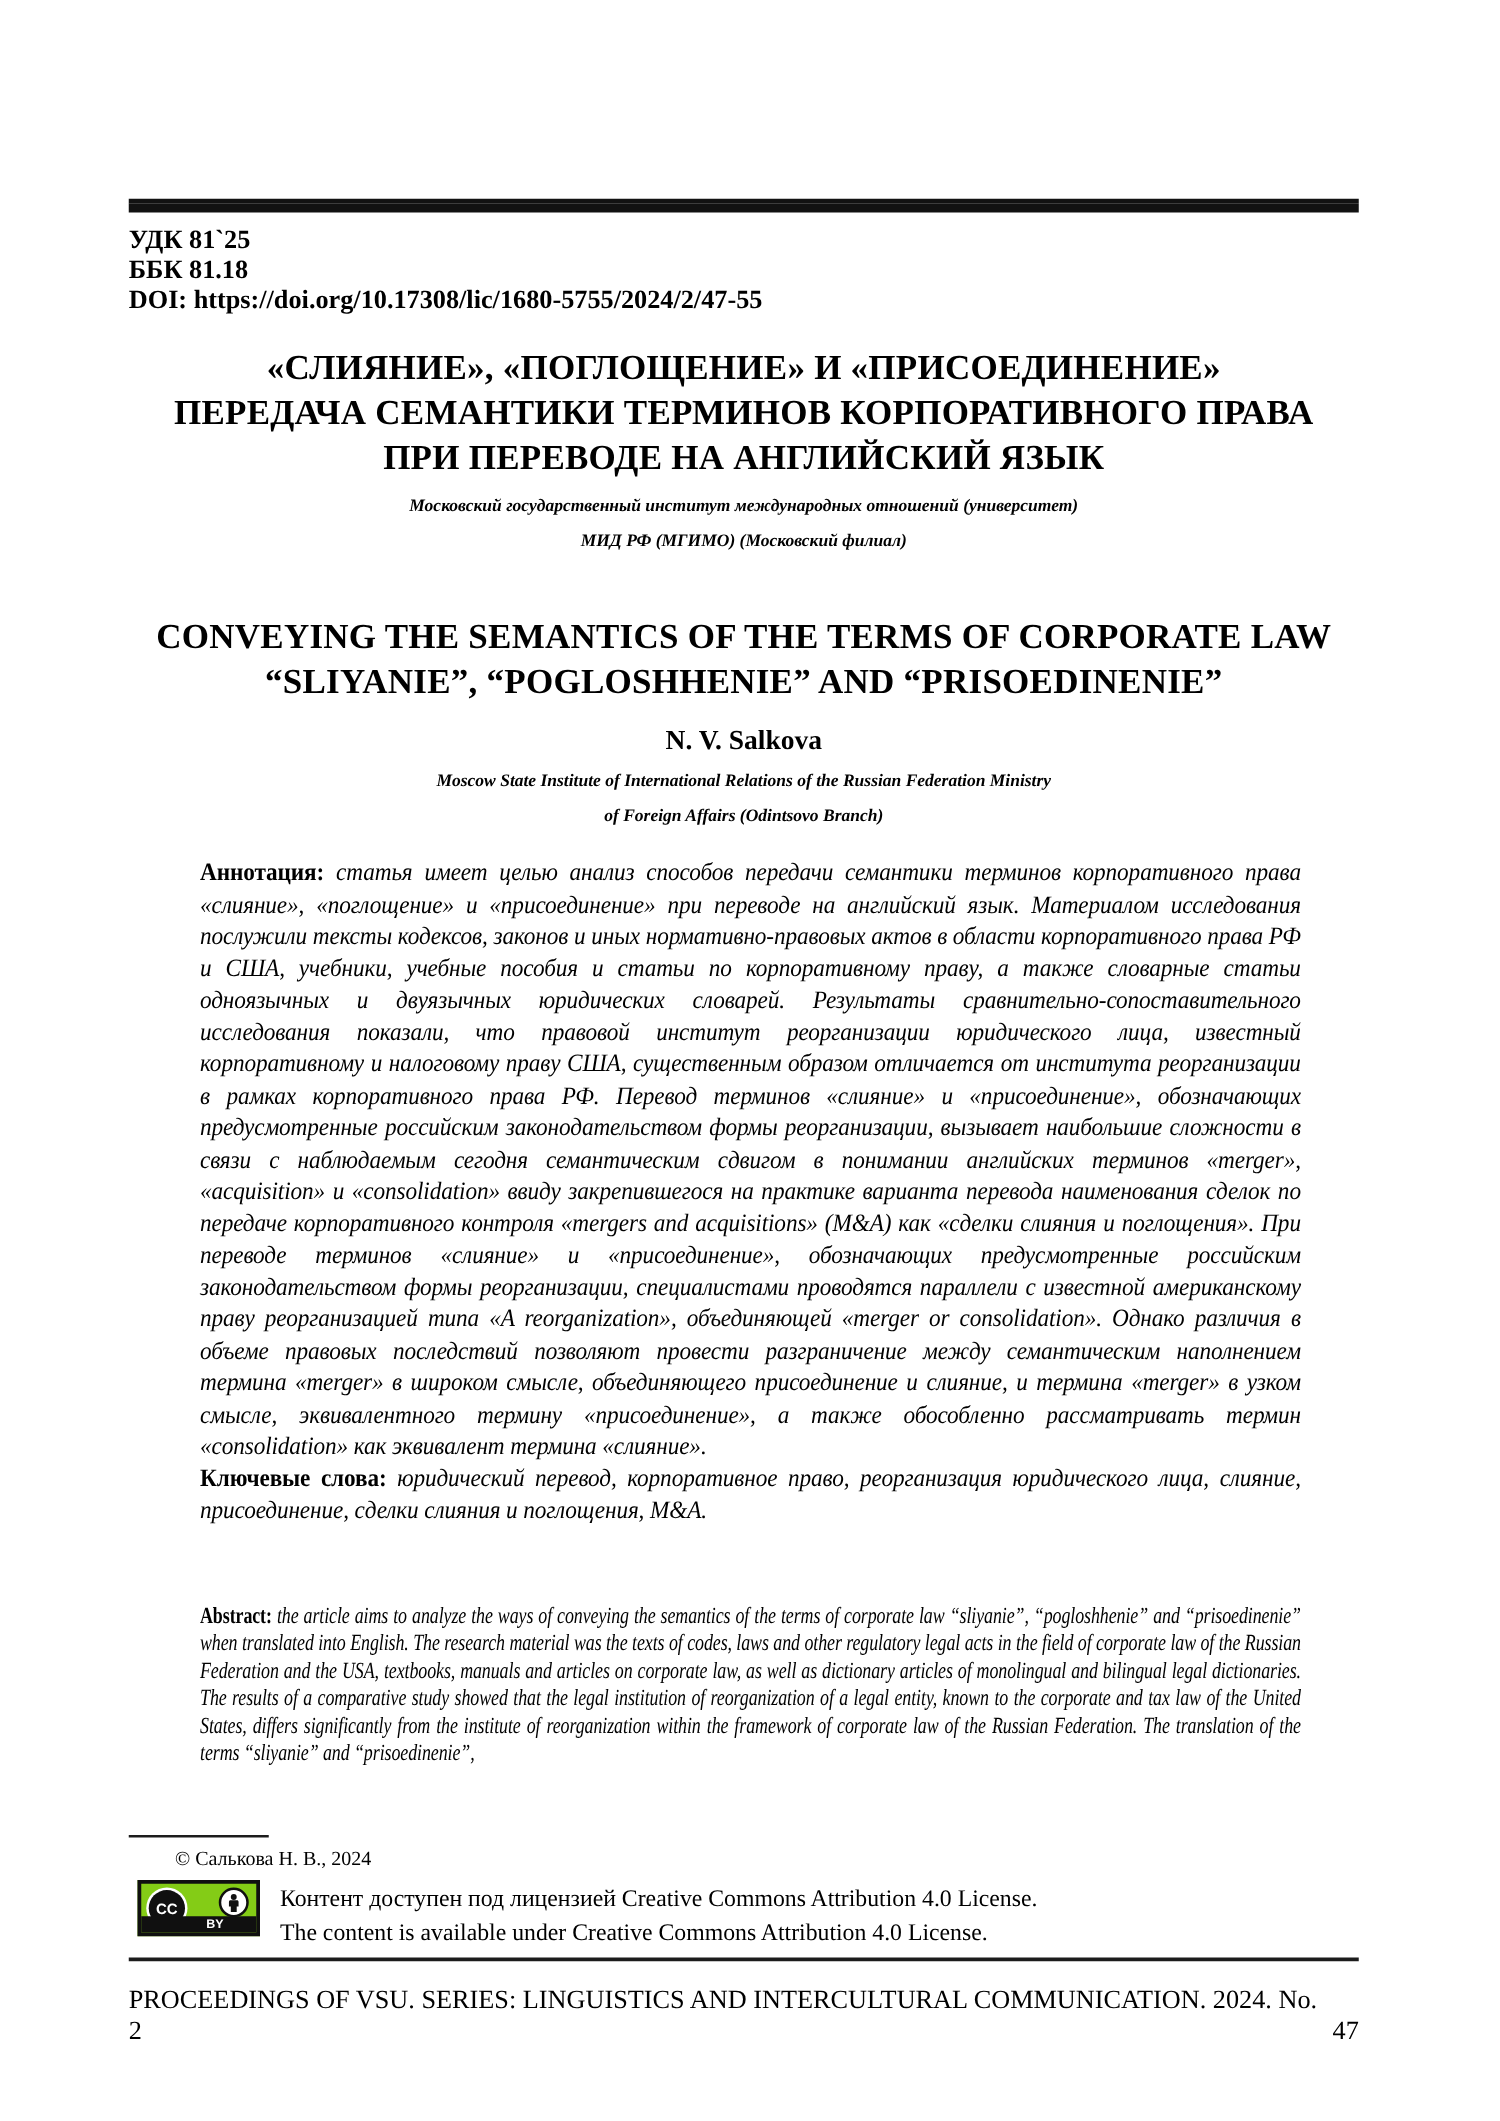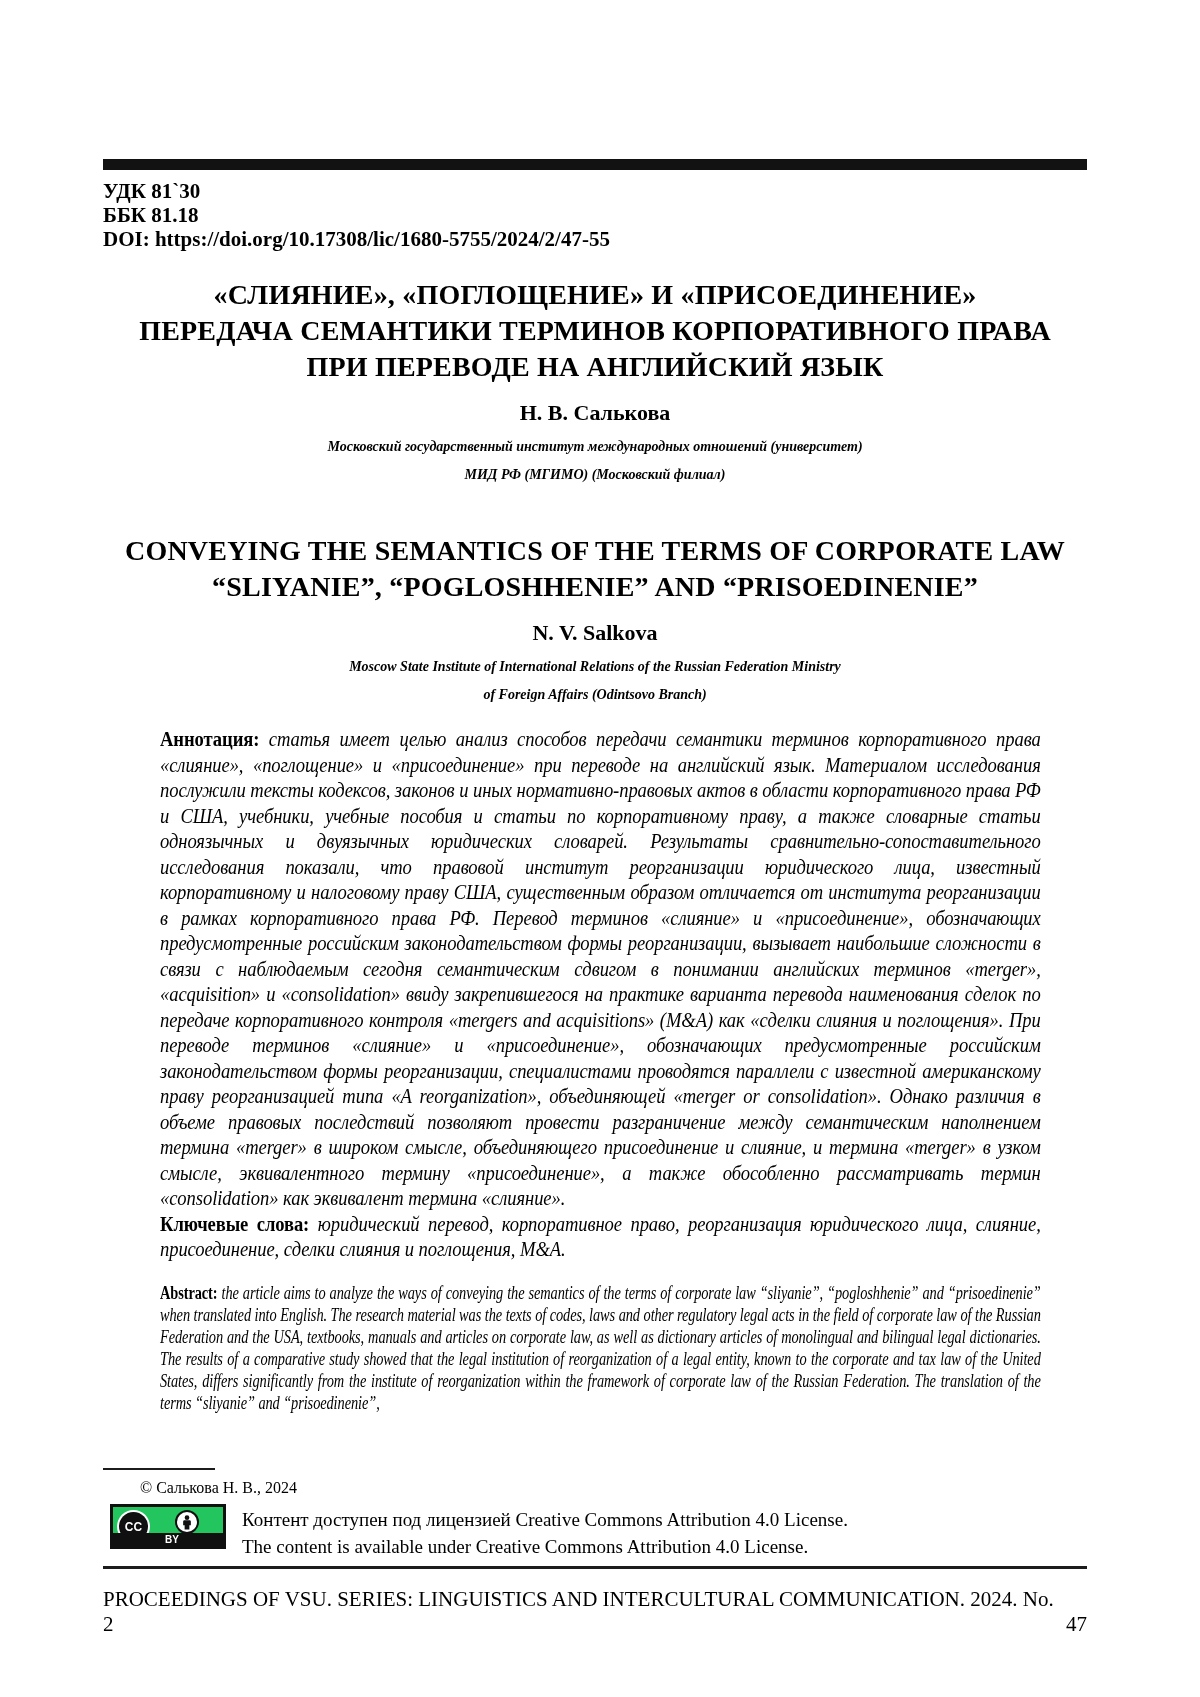--- a/index.html
+++ b/index.html
@@ -45,22 +45,22 @@
   .abstract-block { position:absolute; left:160px; top:1282px; width:881px; }
   .condense-en { width:1135px; transform:scaleX(0.776); transform-origin:left top; }
   .abstract-para { font-size:18.5px; line-height:22px; }
 
   .footnote-rule { position:absolute; left:103px; top:1468px; width:112px; border-top:2px solid #1c1c1c; }
   .copyright { position:absolute; left:140px; top:1479px; font-size:16px; }
 
   .license-row { position:absolute; left:110px; top:1504px; display:flex; align-items:flex-start; gap:16px; }
   .cc-badge {
     position:relative;
-    width:116px; height:45px;
-    background:#22c55e;
+    width:98px; height:45px;
+    background:#84cc16;
     border:3px solid #101010;
     flex:0 0 auto;
     padding-left:45px;
   }
   .cc-badge-strip {
     position:absolute; left:0; right:0; bottom:0; height:13px;
     background:#101010;
     color:#fff;
     font-family:"Liberation Sans","DejaVu Sans",sans-serif;
     font-size:10px; font-weight:bold; line-height:13px;
@@ -93,32 +93,31 @@
 </style>
 </head>
 <body>
 
 <div class="page">
   <div class="content">
 
     <div class="double-rule"></div>
 
     <div class="meta">
-      <div>УДК 81`30</div>
+      <div>УДК 81`25</div>
       <div>ББК 81.18</div>
       <div>DOI: https://doi.org/10.17308/lic/1680-5755/2024/2/47-55</div>
     </div>
 
     <div class="title ru-title">
       <span class="tline">«СЛИЯНИЕ», «ПОГЛОЩЕНИЕ» И «ПРИСОЕДИНЕНИЕ»</span>
       <span class="tline">ПЕРЕДАЧА СЕМАНТИКИ ТЕРМИНОВ КОРПОРАТИВНОГО ПРАВА</span>
       <span class="tline">ПРИ ПЕРЕВОДЕ НА АНГЛИЙСКИЙ ЯЗЫК</span>
     </div>
 
-    <div class="author">Н. В. Салькова</div>
 
     <div class="affiliation">
       <span class="tline">Московский государственный институт международных отношений (университет)</span>
       <span class="tline">МИД РФ (МГИМО) (Московский филиал)</span>
     </div>
 
     <div class="title en-title">
       <span class="tline">CONVEYING THE SEMANTICS OF THE TERMS OF CORPORATE LAW</span>
       <span class="tline">“SLIYANIE”, “POGLOSHHENIE” AND “PRISOEDINENIE”</span>
     </div>

